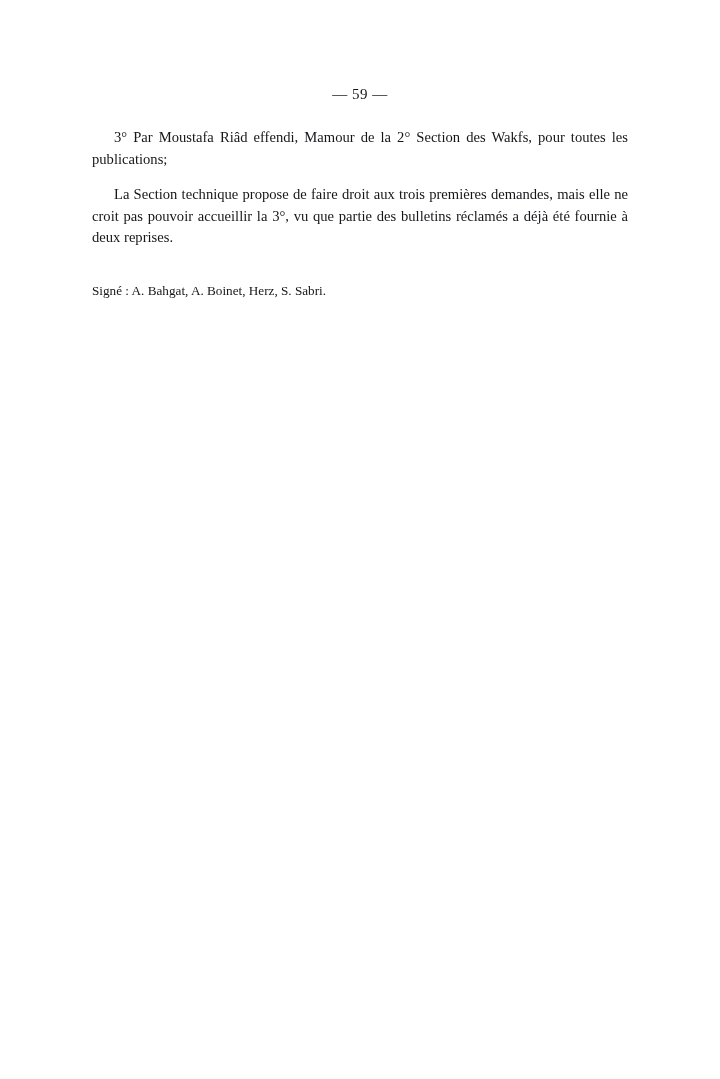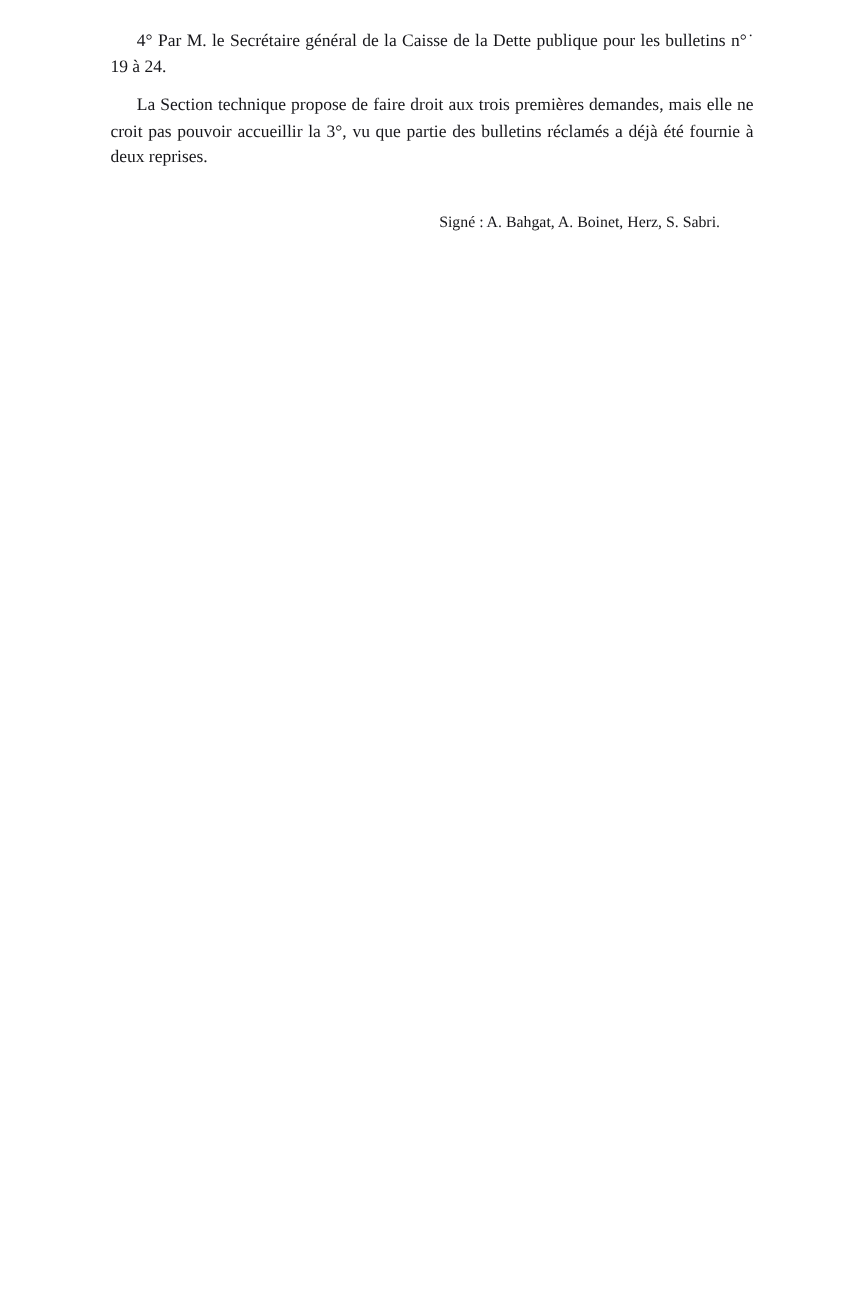--- a/index.html
+++ b/index.html
@@ -44,37 +44,38 @@
     font-family: "Liberation Serif", serif;
   }
   p.para.indent {
     text-indent: 22px;
   }
   p.para.tight {
     margin-bottom: 11px;
   }
   .signature {
     margin-top: 34px;
-    text-align: right;
+    text-align: left;
     padding-right: 28px;
     font-size: 13.2px;
     color: #16161a;
     font-family: "Liberation Serif", serif;
   }
 </style>
 </head>
 <body>
 
 <div class="page">
 
+  <div class="page-header">— 59 —</div>
 
   <div class="body-block">
 
 
+    <p class="para indent">3° Par Moustafa Riâd effendi, Mamour de la 2° Section des Wakfs, pour toutes les publications;</p>
 
-    <p class="para indent tight">4° Par M. le Secrétaire général de la Caisse de la Dette publique pour les bulletins n°˙ 19 à 24.</p>
 
     <p class="para indent">La Section technique propose de faire droit aux trois premières demandes, mais elle ne croit pas pouvoir accueillir la 3°, vu que partie des bulletins réclamés a déjà été fournie à deux reprises.</p>
 
     <div class="signature">Signé : A. Bahgat, A. Boinet, Herz, S. Sabri.</div>
 
   </div>
 </div>
 
 </body></html>

